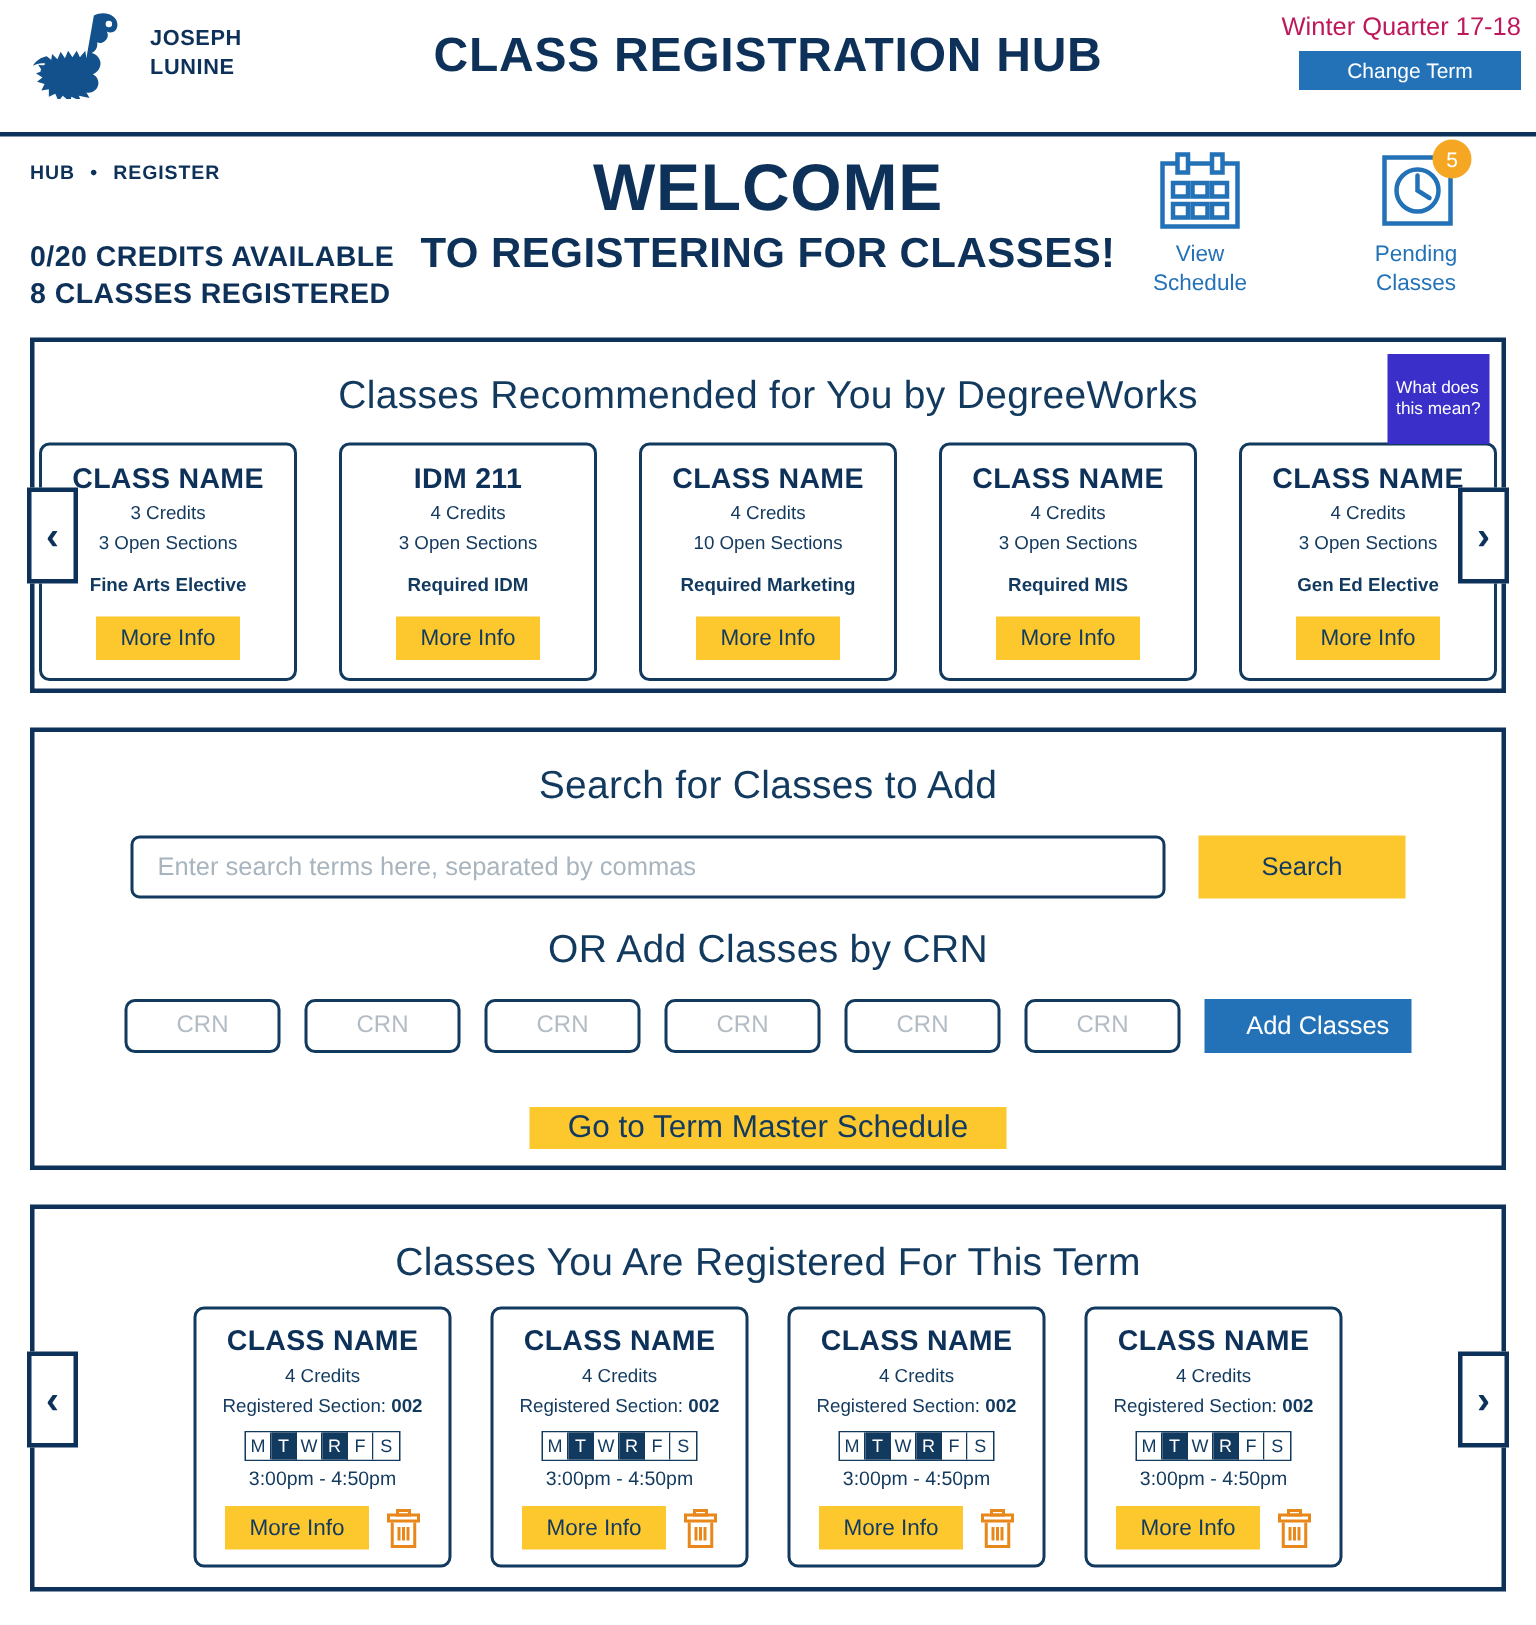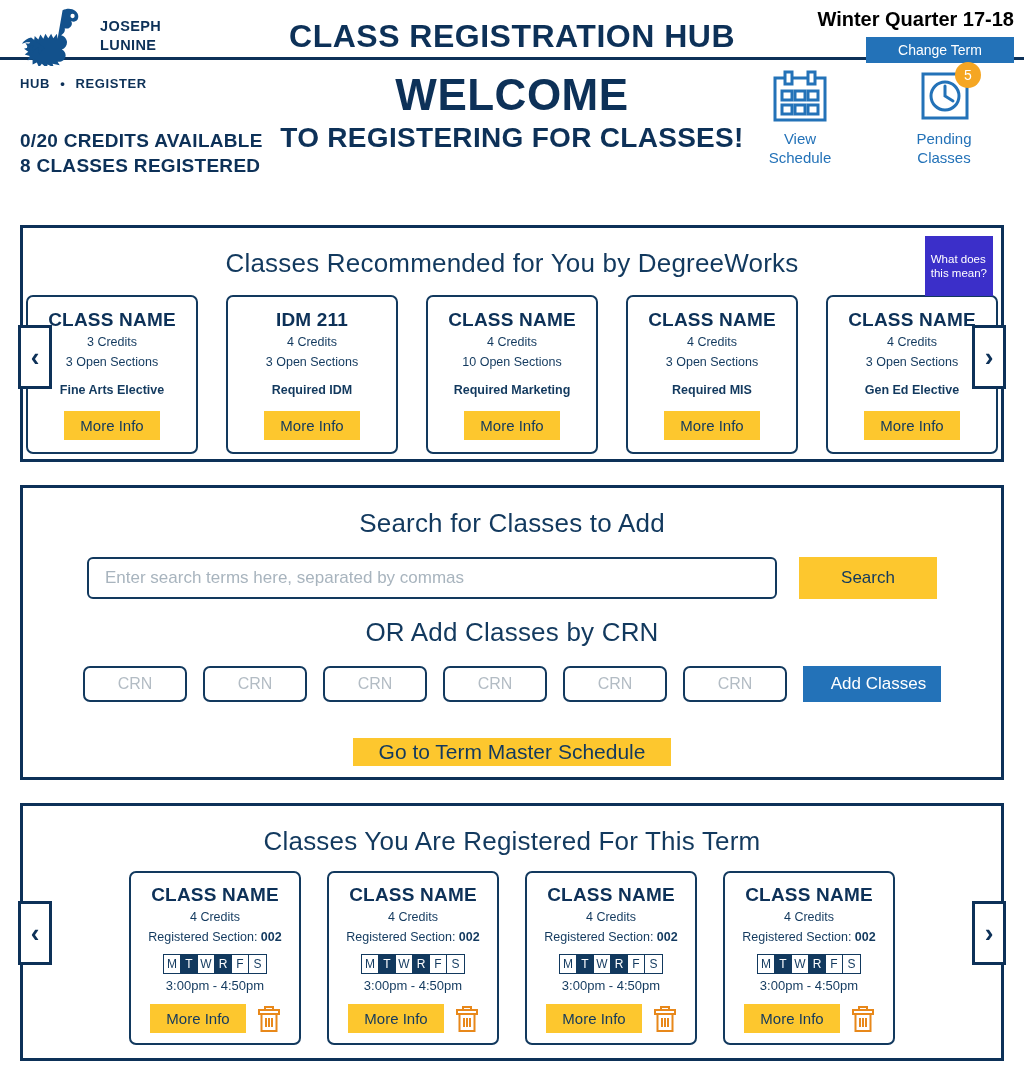--- a/index.html
+++ b/index.html
@@ -6,39 +6,39 @@
   html, body {
     width: 1024px; height: 1083px;
     background: #ffffff;
     font-family: "Liberation Sans", sans-serif;
     overflow: hidden;
   }
   .page { position: relative; width: 1024px; height: 1083px; }
 
   
   .topbar {
-    position: relative; height: 60px; width: 100%;
+    position: relative; height: 91px; width: 100%;
     border-bottom: 3px solid #0d3158;
   }
   .logo-wrap {
     position: absolute; left: 18px; top: 6px;
     display: flex; align-items: center; gap: 10px;
   }
   .dragon { width: 72px; height: 60px; }
   .logo-name {
     color: #0d3158; font-weight: bold; font-size: 14.5px;
     line-height: 19px; letter-spacing: .4px;
   }
   .app-title {
     position: absolute; left: 0; right: 0; top: 18px;
     text-align: center; color: #0d3158;
     font-size: 32px; font-weight: bold; letter-spacing: .5px;
   }
   .term-block { position: absolute; right: 10px; top: 8px; text-align: right; }
-  .term-label { color: #000000; font-size: 20px; font-weight: bold; }
+  .term-label { color: #be185d; font-size: 17px; font-weight: normal; }
   .change-term-btn {
     display: block; margin-top: 6px; margin-left: auto;
     background: #2372b8; color: #ffffff;
     border: none; padding: 5px 14px; font-size: 14px;
     font-family: inherit; cursor: pointer; width: 148px;
   }
 
   
   .subhead { position: relative; height: 140px; }
   .breadcrumb {

